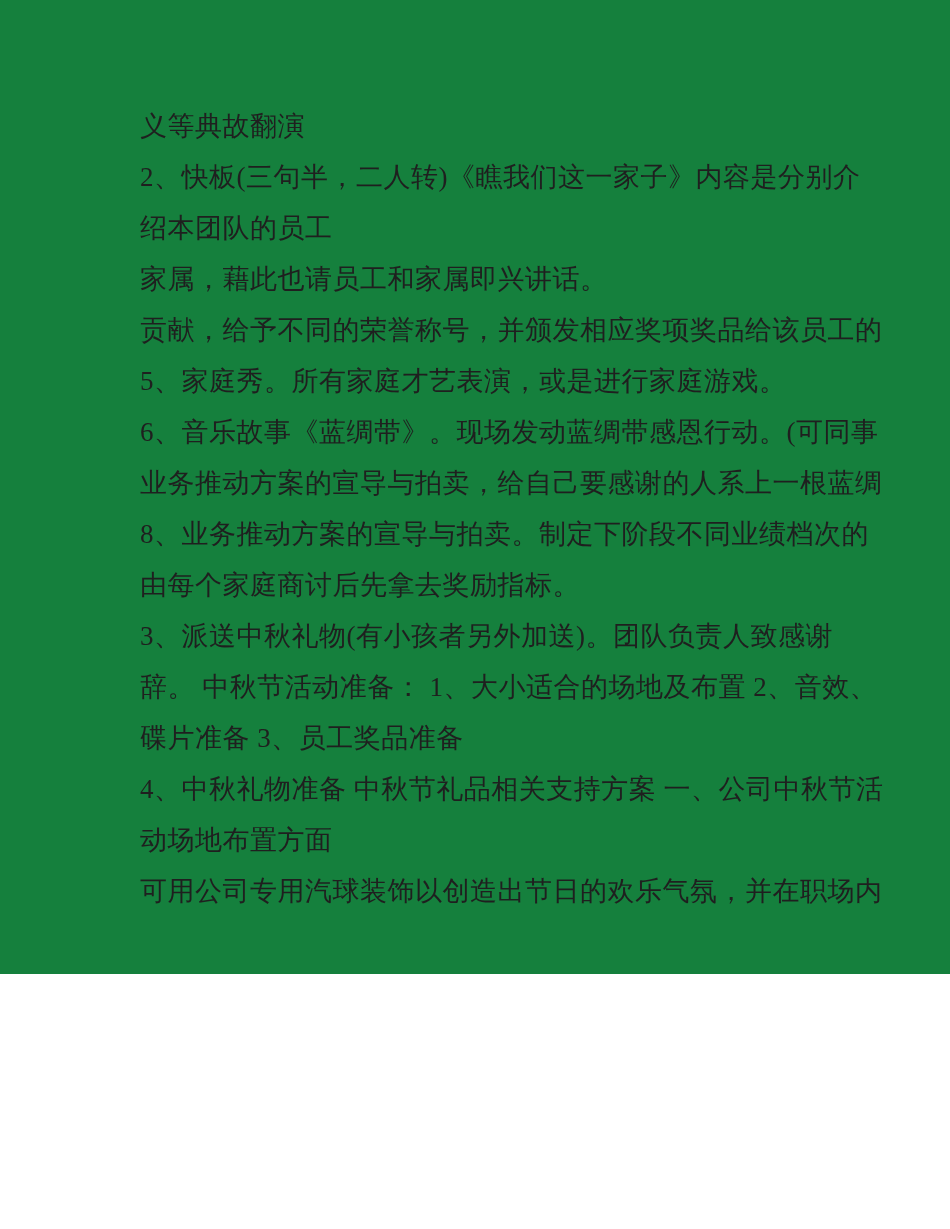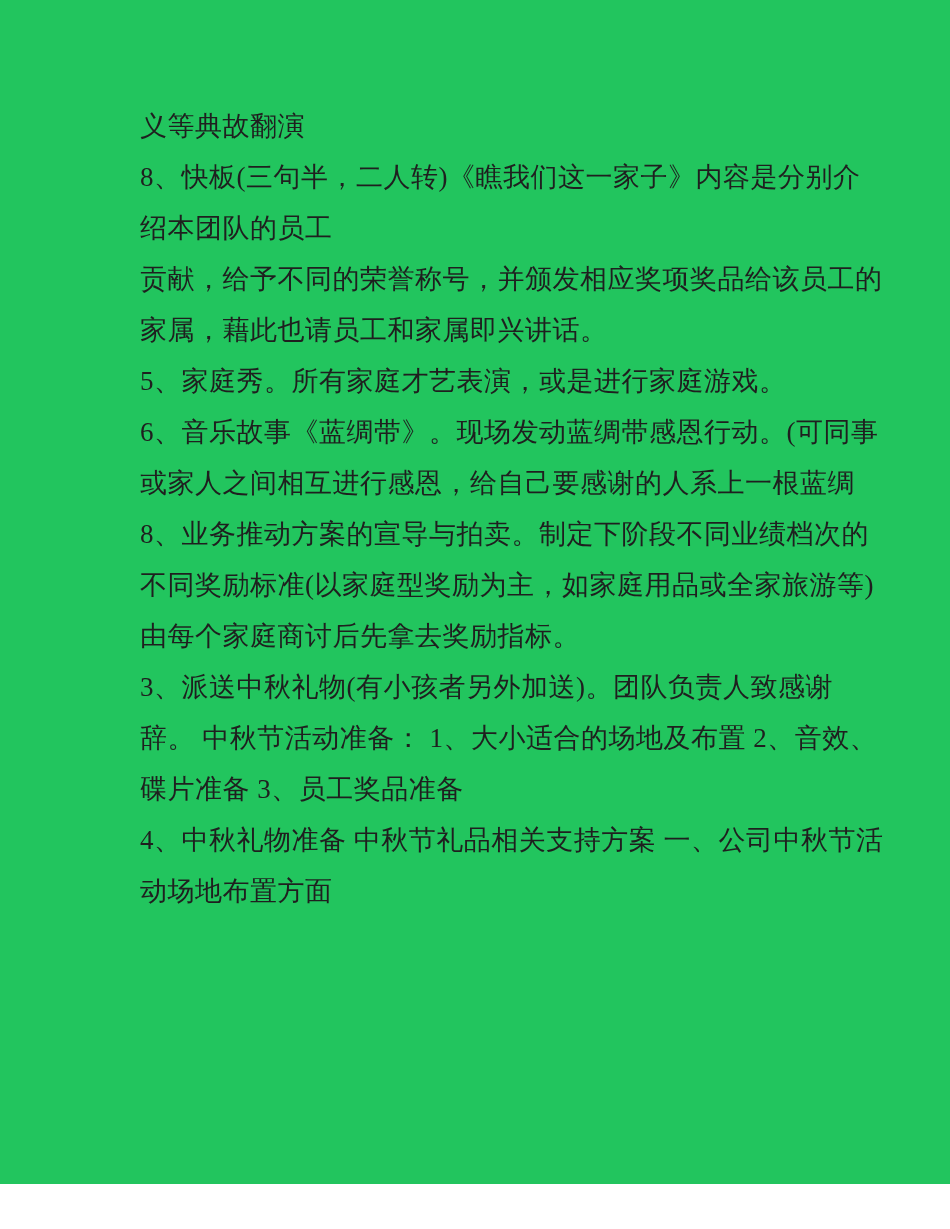--- a/index.html
+++ b/index.html
@@ -3,22 +3,22 @@
 <meta charset="utf-8">
 <style>
   html, body {
     margin: 0;
     padding: 0;
     background: #ffffff;
   }
   .page {
     position: relative;
     width: 950px;
-    height: 1184px;
-    background: #22c55e;
+    height: 974px;
+    background: #15803d;
     overflow: hidden;
     font-family: "Liberation Serif", "DejaVu Serif", serif;
   }
   .text-block {
     position: absolute;
     left: 140px;
     top: 101px;
     width: 700px;
   }
   .doc-line {
@@ -30,29 +30,29 @@
     white-space: nowrap;
     letter-spacing: 0.5px;
   }
 </style>
 </head>
 <body>
 
 <div class="page">
   <div class="text-block">
     <span class="doc-line">义等典故翻演</span>
-    <span class="doc-line">8、快板(三句半，二人转)《瞧我们这一家子》内容是分别介</span>
+    <span class="doc-line">2、快板(三句半，二人转)《瞧我们这一家子》内容是分别介</span>
     <span class="doc-line">绍本团队的员工</span>
+    <span class="doc-line">家属，藉此也请员工和家属即兴讲话。</span>
     <span class="doc-line">贡献，给予不同的荣誉称号，并颁发相应奖项奖品给该员工的</span>
-    <span class="doc-line">家属，藉此也请员工和家属即兴讲话。</span>
     <span class="doc-line">5、家庭秀。所有家庭才艺表演，或是进行家庭游戏。</span>
     <span class="doc-line">6、音乐故事《蓝绸带》。现场发动蓝绸带感恩行动。(可同事</span>
-    <span class="doc-line">或家人之间相互进行感恩，给自己要感谢的人系上一根蓝绸</span>
+    <span class="doc-line">业务推动方案的宣导与拍卖，给自己要感谢的人系上一根蓝绸</span>
     <span class="doc-line">8、业务推动方案的宣导与拍卖。制定下阶段不同业绩档次的</span>
-    <span class="doc-line">不同奖励标准(以家庭型奖励为主，如家庭用品或全家旅游等)</span>
     <span class="doc-line">由每个家庭商讨后先拿去奖励指标。</span>
     <span class="doc-line">3、派送中秋礼物(有小孩者另外加送)。团队负责人致感谢</span>
     <span class="doc-line">辞。 中秋节活动准备： 1、大小适合的场地及布置 2、音效、</span>
     <span class="doc-line">碟片准备 3、员工奖品准备</span>
     <span class="doc-line">4、中秋礼物准备 中秋节礼品相关支持方案 一、公司中秋节活</span>
     <span class="doc-line">动场地布置方面</span>
+    <span class="doc-line">可用公司专用汽球装饰以创造出节日的欢乐气氛，并在职场内</span>
   </div>
 </div>
 
 </body></html>

